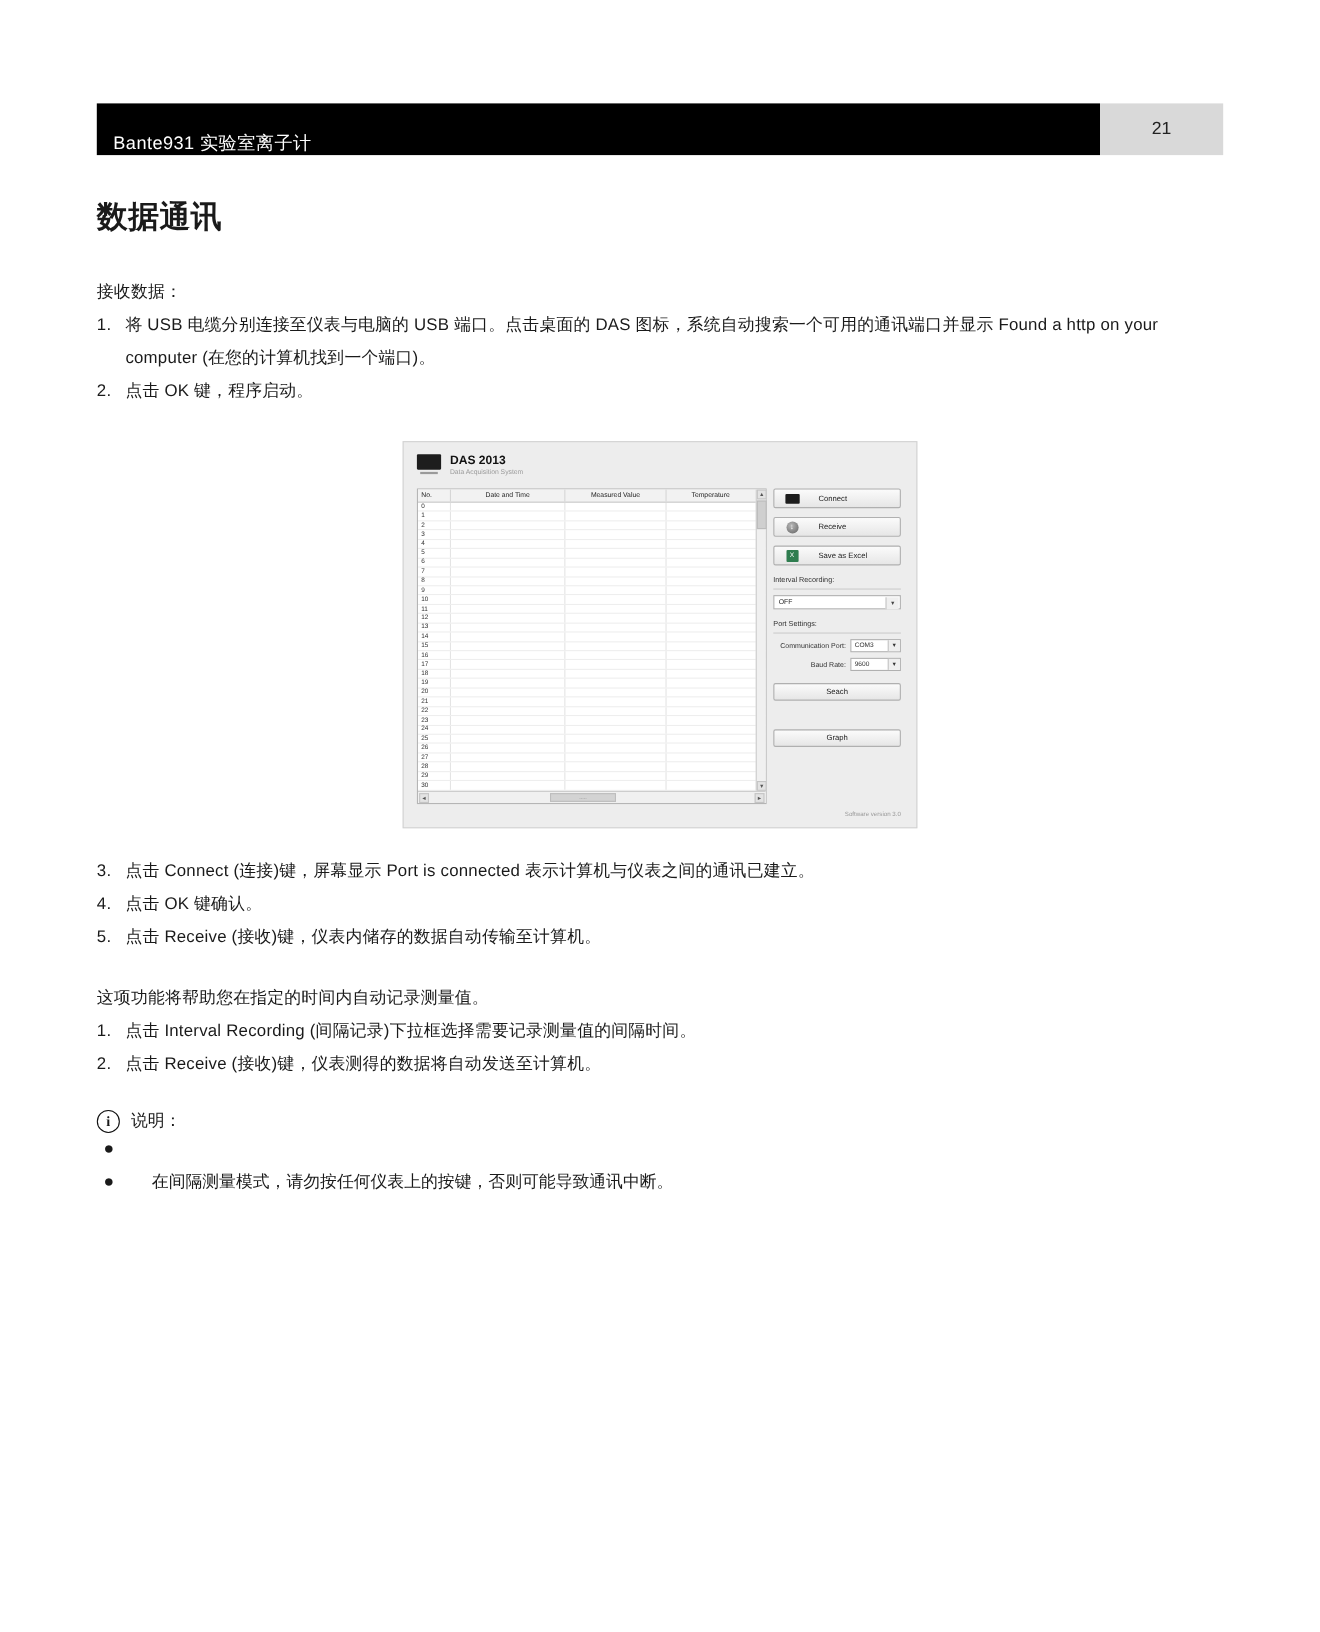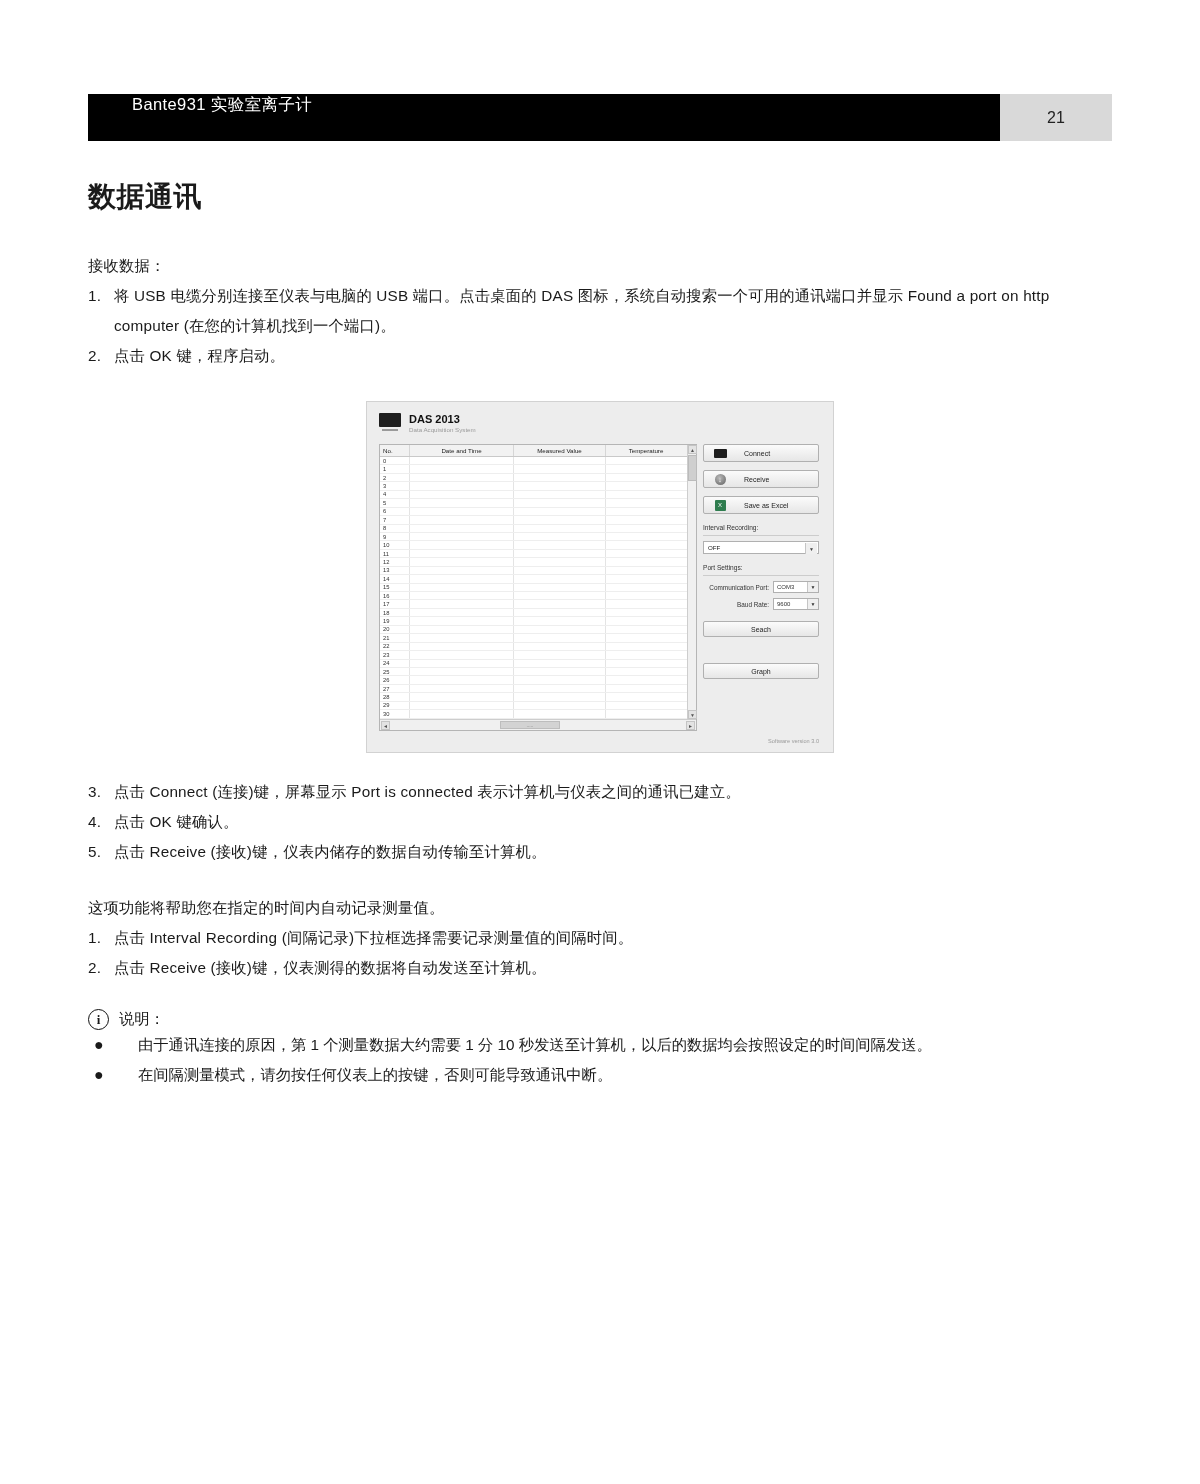--- a/index.html
+++ b/index.html
@@ -29,22 +29,22 @@
     top: 94px;
     width: 1024px;
     height: 47px;
     display: flex;
   }
   .header-bar {
     background: #000000;
     color: #ffffff;
     flex: 1 1 auto;
     display: flex;
-    align-items: flex-start;
-    padding-left: 44px;
+    align-items: flex-end;
+    padding-left: 15px;
     font-size: 16.5px;
     letter-spacing: 0.4px;
   }
   .header-page {
     background: #d9d9d9;
     color: #222;
     width: 112px;
     display: flex;
     align-items: center;
     justify-content: center;
@@ -431,21 +431,21 @@
 
     <h2 class="section-title">数据通讯</h2>
 
 
     <div class="spacer-md"></div>
 
     <p class="para">接收数据：</p>
 
     <div class="list-item">
       <div class="list-num">1.</div>
-      <div class="list-text">将 USB 电缆分别连接至仪表与电脑的 USB 端口。点击桌面的 DAS 图标，系统自动搜索一个可用的通讯端口并显示 Found a port on http computer (在您的计算机找到一个端口)。</div>
+      <div class="list-text">将 USB 电缆分别连接至仪表与电脑的 USB 端口。点击桌面的 DAS 图标，系统自动搜索一个可用的通讯端口并显示 Found a http on your computer (在您的计算机找到一个端口)。</div>
     </div>
     <div class="list-item">
       <div class="list-num">2.</div>
       <div class="list-text">点击 OK 键，程序启动。</div>
     </div>
 
     <div class="app-wrap">
       <div class="app">
 
         <div class="app-title-row">
@@ -752,21 +752,20 @@
 
     <div class="spacer-md"></div>
 
     <div class="note-head">
       <span class="info-icon">i</span>
       <span>说明：</span>
     </div>
 
     <div class="bullet-item">
       <div class="bullet-dot">●</div>
-      <div>由于通讯连接的原因，第 1 个测量数据大约需要 1 分 10 秒发送至计算机，以后的数据均会按照设定的时间间隔发送。</div>
     </div>
     <div class="bullet-item">
       <div class="bullet-dot">●</div>
       <div>在间隔测量模式，请勿按任何仪表上的按键，否则可能导致通讯中断。</div>
     </div>
 
     <div class="spacer-md"></div>
 
 
   </div>

